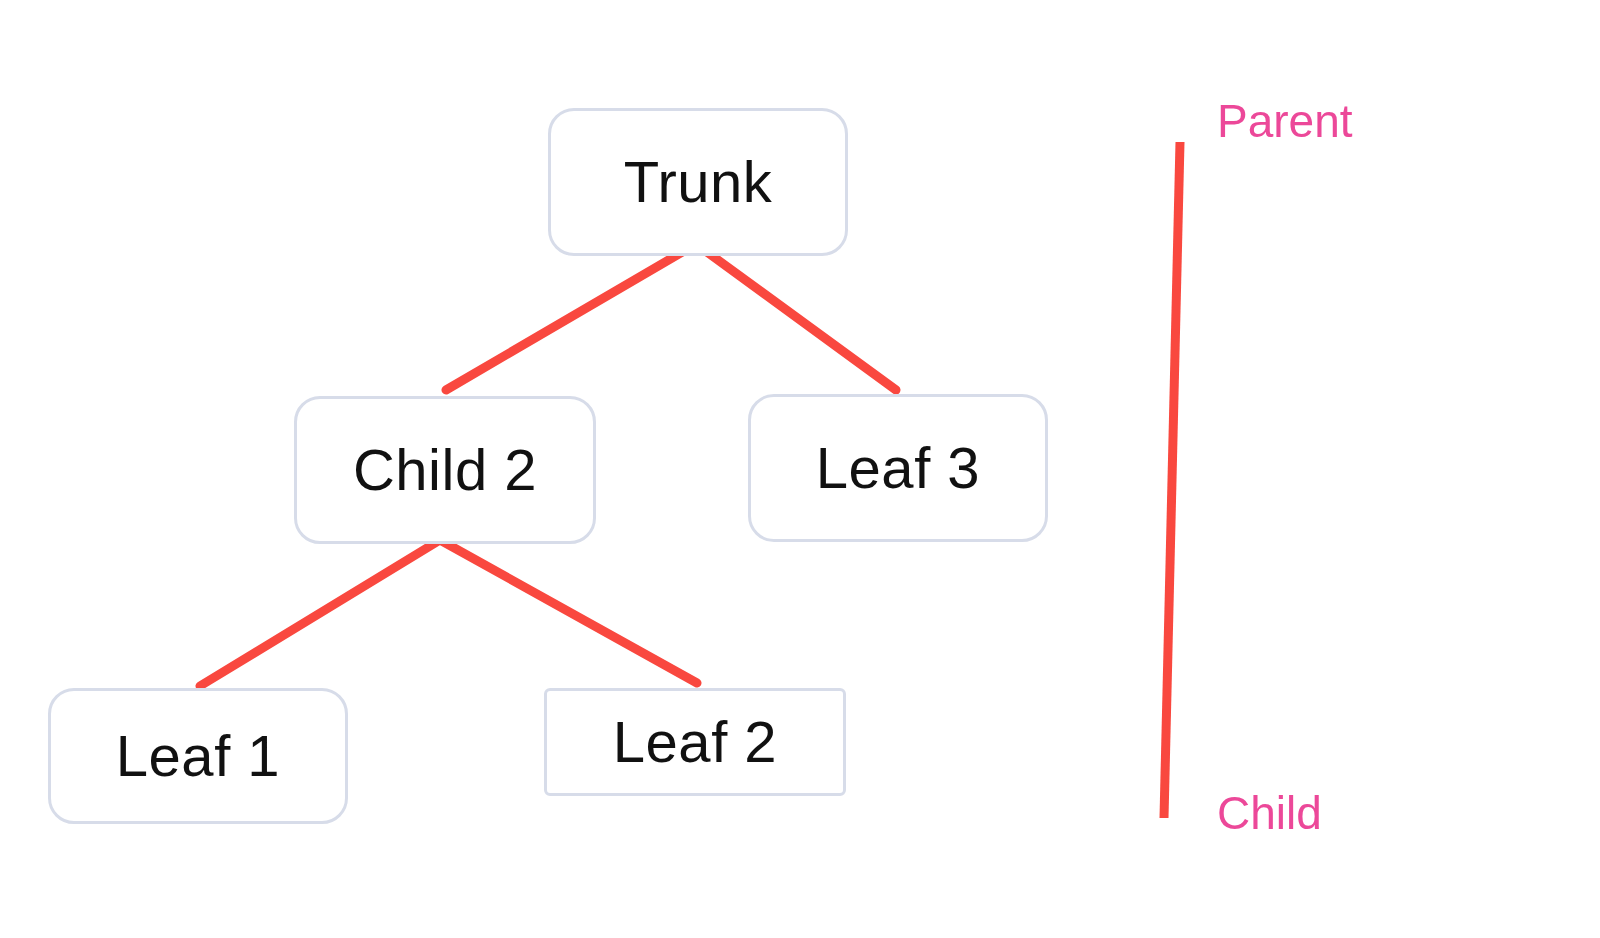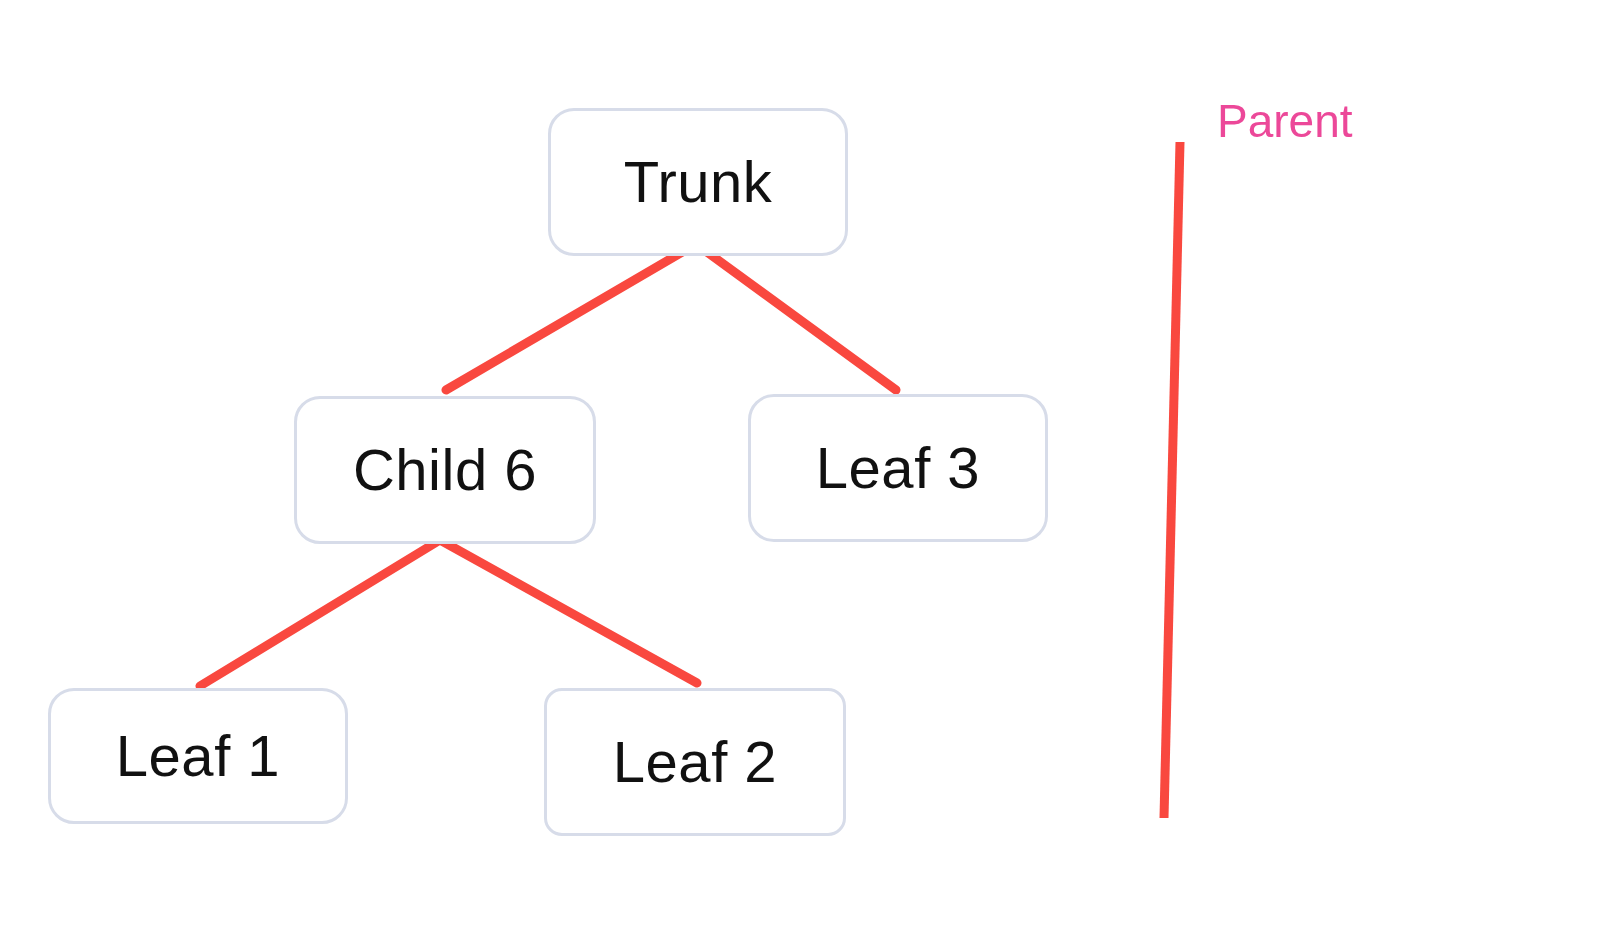--- a/index.html
+++ b/index.html
@@ -86,33 +86,34 @@
       <line x1="696" y1="244" x2="896" y2="390" stroke="#f9483f" stroke-width="9" stroke-linecap="round"></line>
       <line x1="440" y1="540" x2="200" y2="686" stroke="#f9483f" stroke-width="9" stroke-linecap="round"></line>
       <line x1="440" y1="540" x2="697" y2="683" stroke="#f9483f" stroke-width="9" stroke-linecap="round"></line>
     </svg>
 
   <div id="nodes-layer">
       <div class="node" style="left: 548px; top: 96px; width: 300px; height: 148px; background: rgb(255, 255, 255); border-color: rgb(215, 220, 233); border-width: 3px; border-radius: 26px; color: rgb(17, 17, 17); margin-top: 12px;">
         <span class="node-label">Trunk</span>
       </div>
       <div class="node" style="left: 294px; top: 396px; width: 302px; height: 148px; background: rgb(255, 255, 255); border-color: rgb(215, 220, 233); border-width: 3px; border-radius: 26px; color: rgb(17, 17, 17);">
-        <span class="node-label">Child 6</span>
+        <span class="node-label">Child 2</span>
       </div>
       <div class="node" style="left: 748px; top: 394px; width: 300px; height: 148px; background: rgb(255, 255, 255); border-color: rgb(215, 220, 233); border-width: 3px; border-radius: 26px; color: rgb(17, 17, 17); text-align: right;">
         <span class="node-label">Leaf 3</span>
       </div>
       <div class="node" style="left: 48px; top: 688px; width: 300px; height: 136px; background: rgb(255, 255, 255); border-color: rgb(215, 220, 233); border-width: 3px; border-radius: 26px; color: rgb(17, 17, 17);">
         <span class="node-label">Leaf 1</span>
       </div>
-      <div class="node" style="left: 544px; top: 688px; width: 302px; height: 148px; background: rgb(255, 255, 255); border-color: rgb(215, 220, 233); border-width: 3px; border-radius: 18px; color: rgb(17, 17, 17);">
+      <div class="node" style="left: 544px; top: 688px; width: 302px; height: 108px; background: rgb(255, 255, 255); border-color: rgb(215, 220, 233); border-width: 3px; border-radius: 6px; color: rgb(17, 17, 17);">
         <span class="node-label">Leaf 2</span>
       </div>
     </div>
 
   <div id="legend">
     <svg id="legend-svg" viewBox="0 0 440 780" xmlns="http://www.w3.org/2000/svg">
         <line x1="40" y1="52" x2="24" y2="728" stroke="#f9483f" stroke-width="9" stroke-linecap="butt"></line>
       </svg>
     <div class="legend-label" id="legend-parent-label">Parent</div>
+    <div class="legend-label" id="legend-child-label">Child</div>
   </div>
 
 </div>
 
 </body></html>

